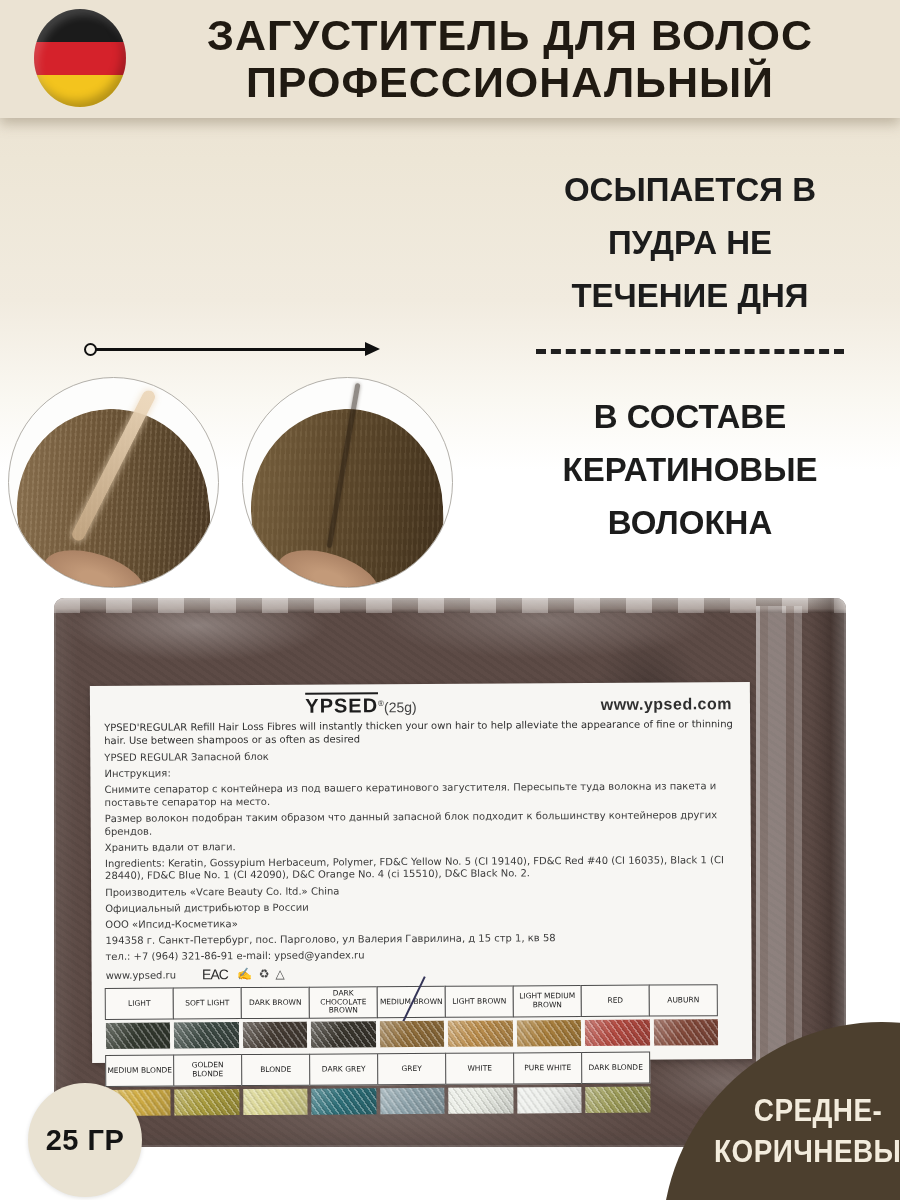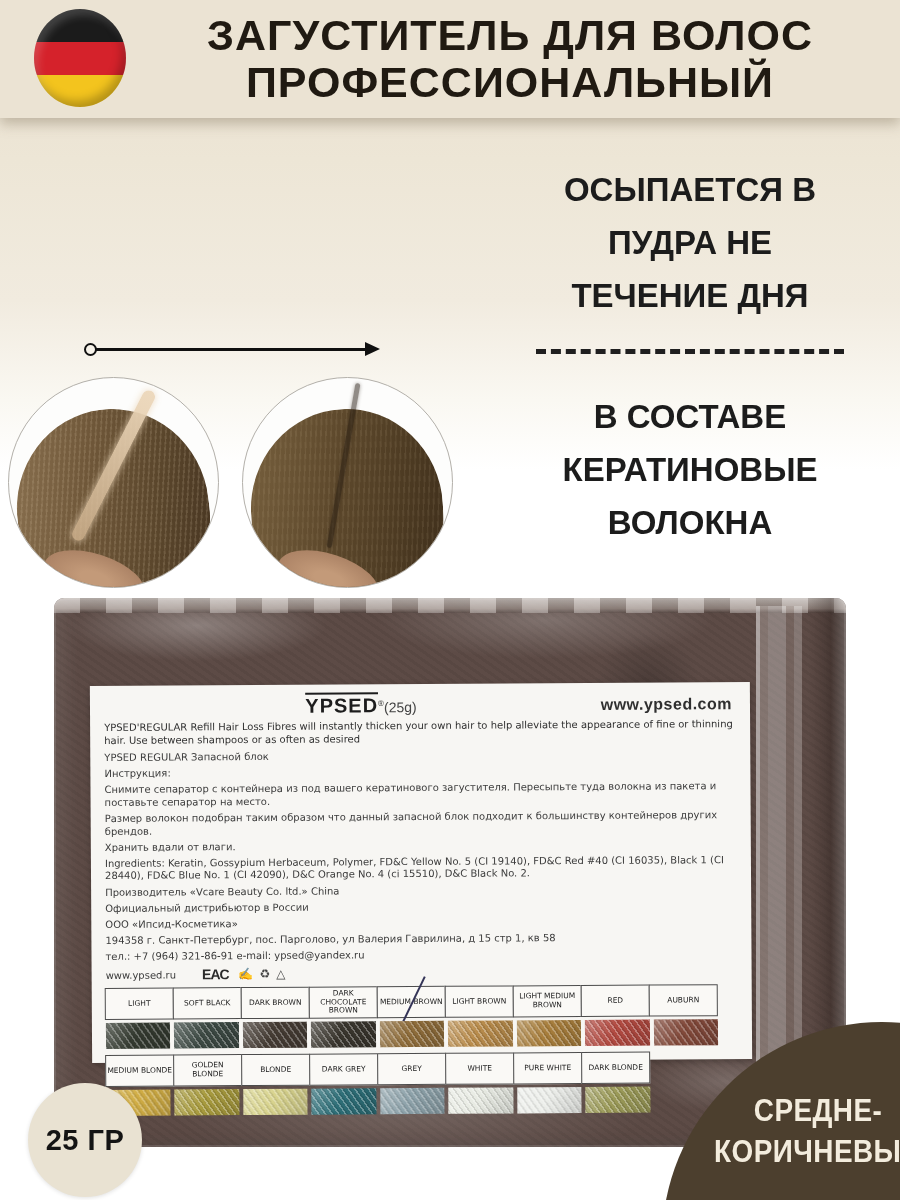--- a/index.html
+++ b/index.html
@@ -73,21 +73,21 @@
   .label-head{position:relative;height:26px;}
   .logo{position:absolute;left:0;right:120px;top:0;text-align:center;color:#1d1d1d;}
   .logo .brand{font-weight:700;font-size:20px;letter-spacing:1px;text-decoration:overline;}
   .logo sup{font-size:8px;}
   .logo .wt{font-size:14px;color:#444;}
   .site{position:absolute;right:6px;top:3px;font-size:16px;font-weight:700;color:#2f2f2f;letter-spacing:.5px;}
   .para{font-family:"DejaVu Sans",sans-serif;font-size:10px;line-height:12.6px;color:#3b3b3b;margin-bottom:3.5px;max-width:645px;}
   .para:first-child{margin-bottom:5px;color:#2f2f2f;}
   .eac-row{display:flex;align-items:center;gap:10px;margin:1px 0 5px 0;color:#2b2b2b;}
   .eac-row .fsite{font-family:"DejaVu Sans",sans-serif;font-size:10px;color:#3b3b3b;}
-  .eac{font-weight:700;font-size:14px;letter-spacing:-1px;padding-left:16px;}
+  .eac{font-weight:400;font-size:14px;letter-spacing:-1px;padding-left:16px;}
   .sym{font-size:12px;color:#444;}
   
   .swb{margin-top:2px;width:612px;}
   .sw-grid{display:grid;column-gap:0;}
   .cols9{grid-template-columns:repeat(9,1fr);}
   .cols8{grid-template-columns:repeat(8,1fr);width:calc(100% * 8 / 9);}
   .shade-cell{border:1px solid #4c4c4c;margin-left:-1px;background:#faf9f6;height:28px;
     display:flex;align-items:center;justify-content:center;text-align:center;
     font-family:"DejaVu Sans",sans-serif;font-size:7.5px;line-height:8.6px;color:#222;padding:1px;position:relative;}
   .shade-cell.marked::after{content:"";position:absolute;left:52%;top:-45%;width:2px;height:170%;
@@ -181,21 +181,21 @@
 
       <div class="eac-row">
         <span class="fsite">www.ypsed.ru</span>
         <span class="eac">EAC</span>
         <span class="sym" id="cert-icons"><span style="margin-right: 6px;">✍</span><span style="margin-right: 6px;">♻</span><span style="margin-right: 6px;">△</span></span>
       </div>
 
       <div class="swb">
         <div class="sw-grid cols9" id="r1h">
             <div class="shade-cell">LIGHT</div>
-            <div class="shade-cell">SOFT BLACK</div>
+            <div class="shade-cell">SOFT LIGHT</div>
             <div class="shade-cell">DARK BROWN</div>
             <div class="shade-cell">DARK CHOCOLATE BROWN</div>
             <div class="shade-cell marked">MEDIUM BROWN</div>
             <div class="shade-cell">LIGHT BROWN</div>
             <div class="shade-cell">LIGHT MEDIUM BROWN</div>
             <div class="shade-cell">RED</div>
             <div class="shade-cell">AUBURN</div>
           </div>
         <div class="sw-grid cols9 swr" id="r1s">
             <div class="swatch" style="background-color: rgb(52, 58, 48);"></div>

